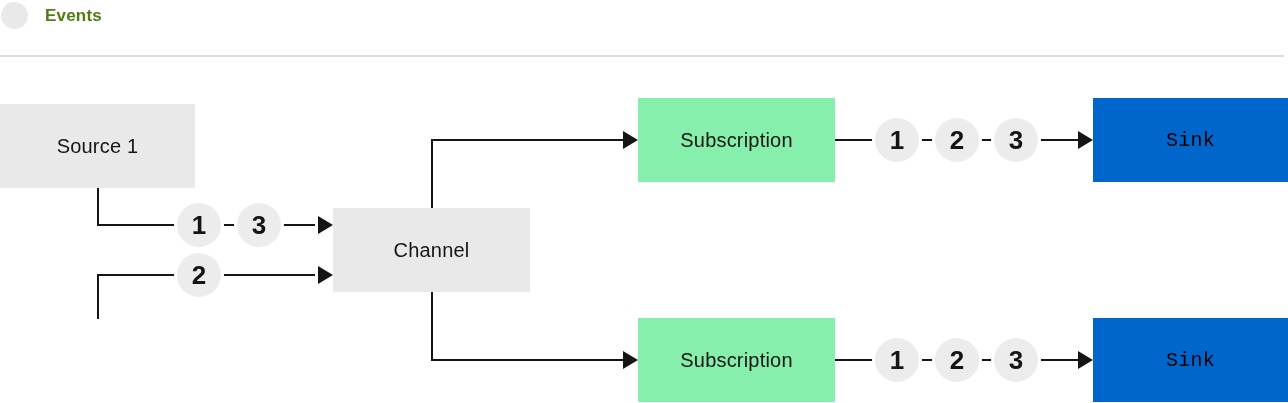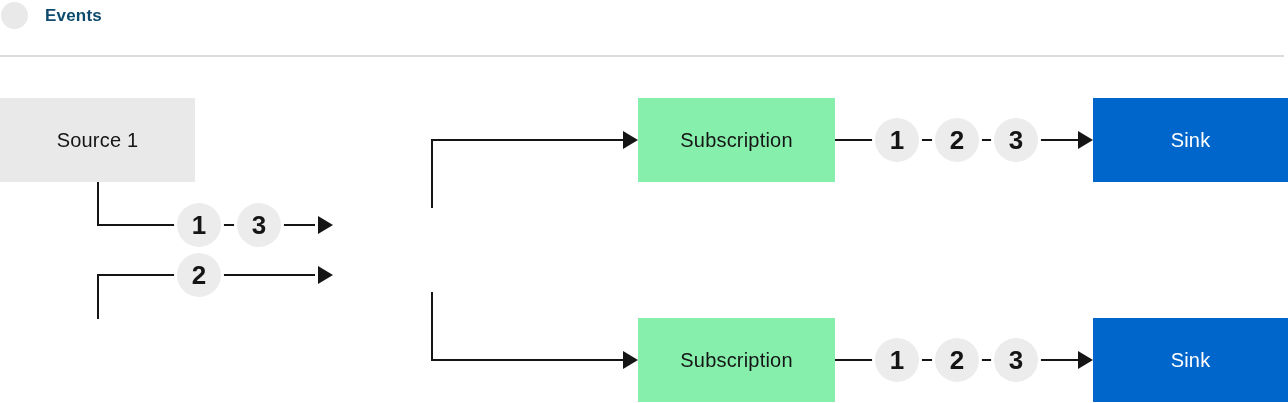--- a/index.html
+++ b/index.html
@@ -21,44 +21,44 @@
     left: 1px; top: 2px;
     width: 27px; height: 27px;
     border-radius: 50%;
     background: #e9e9e9;
   }
   .legend-label {
     position: absolute;
     left: 45px; top: 6px;
     font-size: 17px;
     font-weight: 700;
-    color: #0c4a6e;
+    color: #4d7c0f;
     letter-spacing: 0.2px;
   }
   .legend-divider {
     position: absolute;
     left: 0; top: 55px;
     width: 1284px; height: 2px;
     background: #dcdcdc;
   }
   
   .node {
     position: absolute;
     display: flex;
     align-items: center;
     justify-content: center;
     font-size: 20px;
     color: #151515;
     letter-spacing: 0.2px;
   }
   .node-gray  { background: #e9e9e9; }
   .node-lblue { background: #86efac; }
-  .node-blue  { background: #0066cc; color: #ffffff; }
+  .node-blue  { background: #0066cc; color: #000000; font-family: Liberation Mono, monospace; }
 
-  .source1    { left: 0;     top: 98px;  width: 195px; height: 84px; }
+  .source1    { left: 0;     top: 104px;  width: 195px; height: 84px; }
   .source2    { left: 0;     top: 318px; width: 195px; height: 84px; }
   .channel    { left: 333px; top: 208px; width: 197px; height: 84px; }
   .sub-top    { left: 638px; top: 98px;  width: 197px; height: 84px; }
   .sub-bottom { left: 638px; top: 318px; width: 197px; height: 84px; }
   .sink-top   { left: 1093px; top: 98px;  width: 195px; height: 84px; }
   .sink-bottom{ left: 1093px; top: 318px; width: 195px; height: 84px; }
 
   
   .line {
     position: absolute;
@@ -136,20 +136,23 @@
   <div class="arrowhead ar-ch-top"></div>
   <div class="arrowhead ar-ch-bot"></div>
   <div class="arrowhead ar-sub-top"></div>
   <div class="arrowhead ar-sub-bot"></div>
   <div class="arrowhead ar-sink-top"></div>
   <div class="arrowhead ar-sink-bot"></div>
 
   <div class="node node-gray source1">
     <span>Source 1</span>
   </div>
+  <div class="node node-gray channel">
+    <span>Channel</span>
+  </div>
   <div class="node node-lblue sub-top">
     <span>Subscription</span>
   </div>
   <div class="node node-lblue sub-bottom">
     <span>Subscription</span>
   </div>
   <div class="node node-blue sink-top">
     <span>Sink</span>
   </div>
   <div class="node node-blue sink-bottom">

